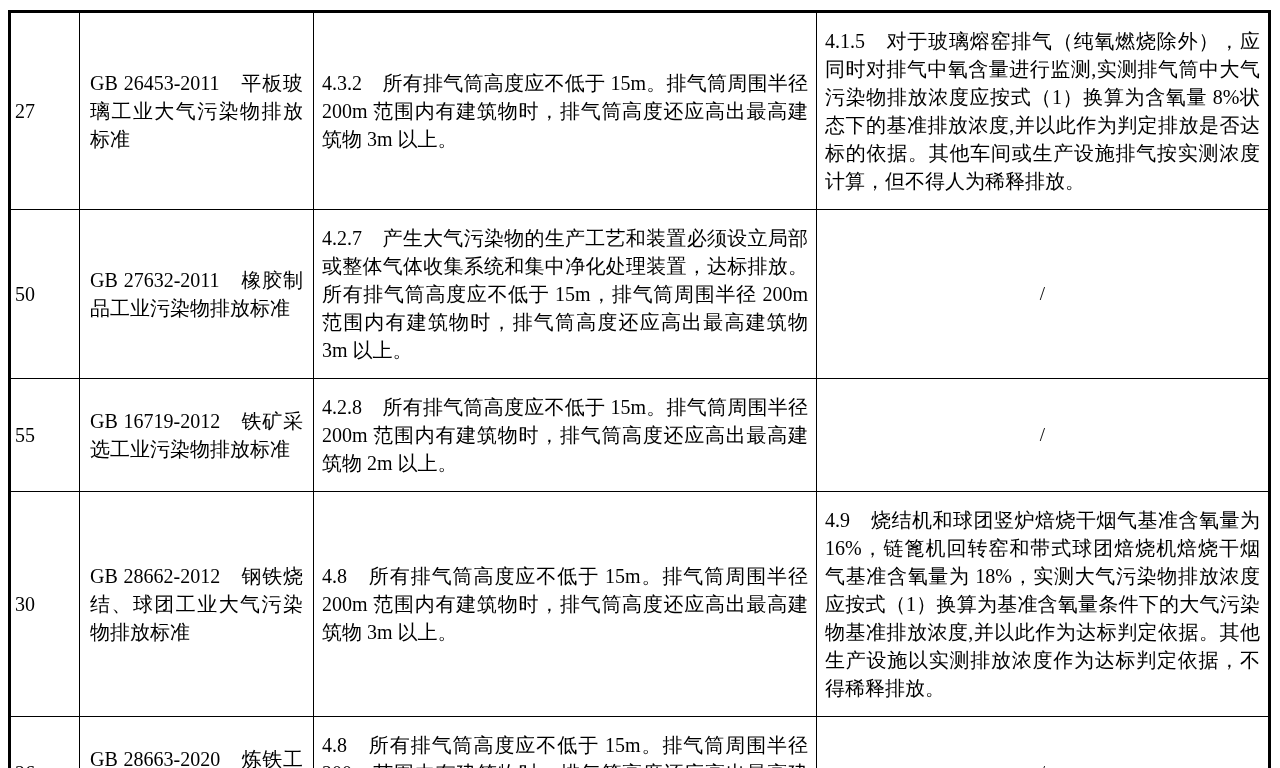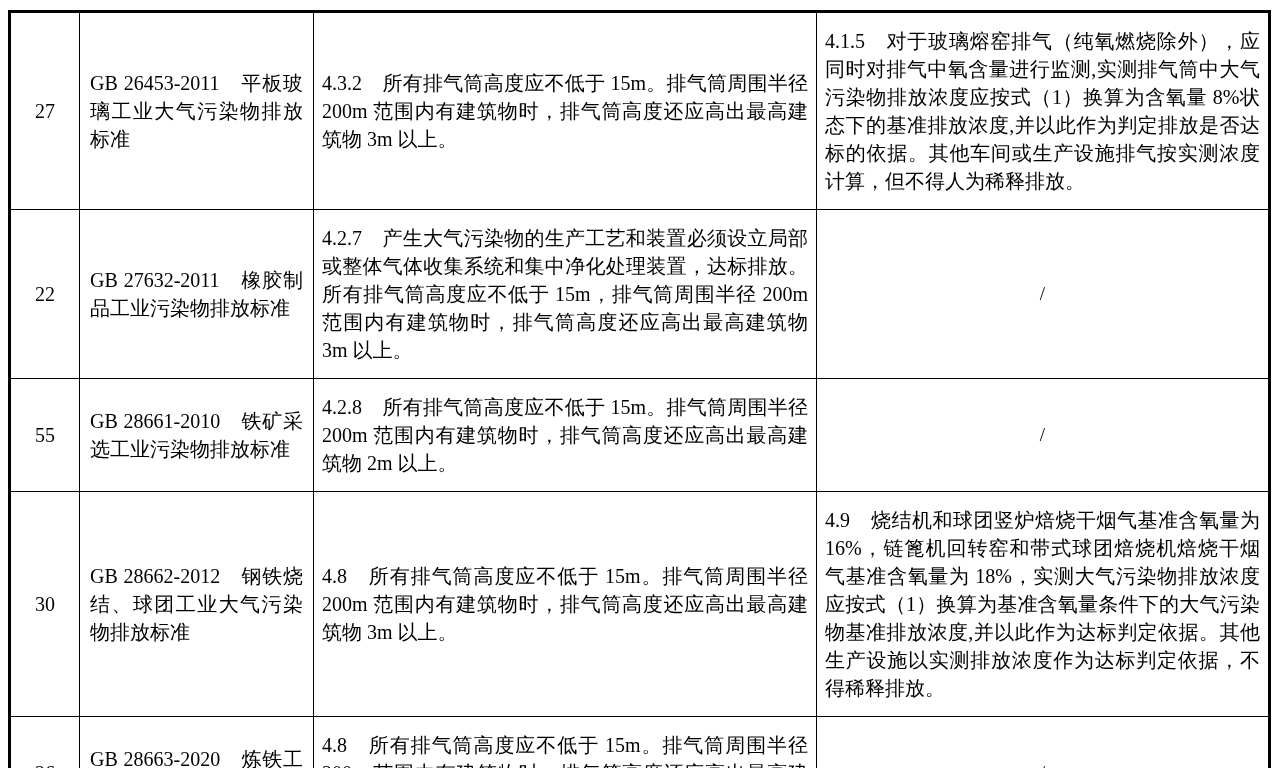--- a/index.html
+++ b/index.html
@@ -29,21 +29,20 @@
     overflow: hidden;
   }
   .std-table th {
     font-family: "Liberation Sans", "DejaVu Sans", sans-serif;
     font-weight: bold;
     font-size: 20px;
     text-align: center;
     padding: 2px 4px;
   }
   td.cell-no {
-    text-align: center;
     font-size: 20px;
     padding: 2px 4px;
   }
   td.cell-name {
     font-size: 20px;
     line-height: 28px;
     text-align: justify;
     padding: 10px 10px;
   }
   td.cell-text {
@@ -77,29 +76,29 @@
   <tbody>
 
     <tr class="row-27">
       <td class="cell-no">27</td>
       <td class="cell-name">GB 26453-2011　平板玻璃工业大气污染物排放标准</td>
       <td class="cell-text">4.3.2　所有排气筒高度应不低于 15m。排气筒周围半径 200m 范围内有建筑物时，排气筒高度还应高出最高建筑物 3m 以上。</td>
       <td class="cell-text">4.1.5　对于玻璃熔窑排气（纯氧燃烧除外），应同时对排气中氧含量进行监测,实测排气筒中大气污染物排放浓度应按式（1）换算为含氧量 8%状态下的基准排放浓度,并以此作为判定排放是否达标的依据。其他车间或生产设施排气按实测浓度计算，但不得人为稀释排放。</td>
     </tr>
 
     <tr class="row-28">
-      <td class="cell-no">22</td>
+      <td class="cell-no">50</td>
       <td class="cell-name">GB 27632-2011　橡胶制品工业污染物排放标准</td>
       <td class="cell-text">4.2.7　产生大气污染物的生产工艺和装置必须设立局部或整体气体收集系统和集中净化处理装置，达标排放。所有排气筒高度应不低于 15m，排气筒周围半径 200m 范围内有建筑物时，排气筒高度还应高出最高建筑物 3m 以上。</td>
       <td class="cell-slash">/</td>
     </tr>
 
     <tr class="row-29">
       <td class="cell-no">55</td>
-      <td class="cell-name">GB 28661-2010　铁矿采选工业污染物排放标准</td>
+      <td class="cell-name">GB 16719-2012　铁矿采选工业污染物排放标准</td>
       <td class="cell-text">4.2.8　所有排气筒高度应不低于 15m。排气筒周围半径 200m 范围内有建筑物时，排气筒高度还应高出最高建筑物 2m 以上。</td>
       <td class="cell-slash">/</td>
     </tr>
 
     <tr class="row-30">
       <td class="cell-no">30</td>
       <td class="cell-name">GB 28662-2012　钢铁烧结、球团工业大气污染物排放标准</td>
       <td class="cell-text">4.8　所有排气筒高度应不低于 15m。排气筒周围半径 200m 范围内有建筑物时，排气筒高度还应高出最高建筑物 3m 以上。</td>
       <td class="cell-text">4.9　烧结机和球团竖炉焙烧干烟气基准含氧量为 16%，链篦机回转窑和带式球团焙烧机焙烧干烟气基准含氧量为 18%，实测大气污染物排放浓度应按式（1）换算为基准含氧量条件下的大气污染物基准排放浓度,并以此作为达标判定依据。其他生产设施以实测排放浓度作为达标判定依据，不得稀释排放。</td>
     </tr>

